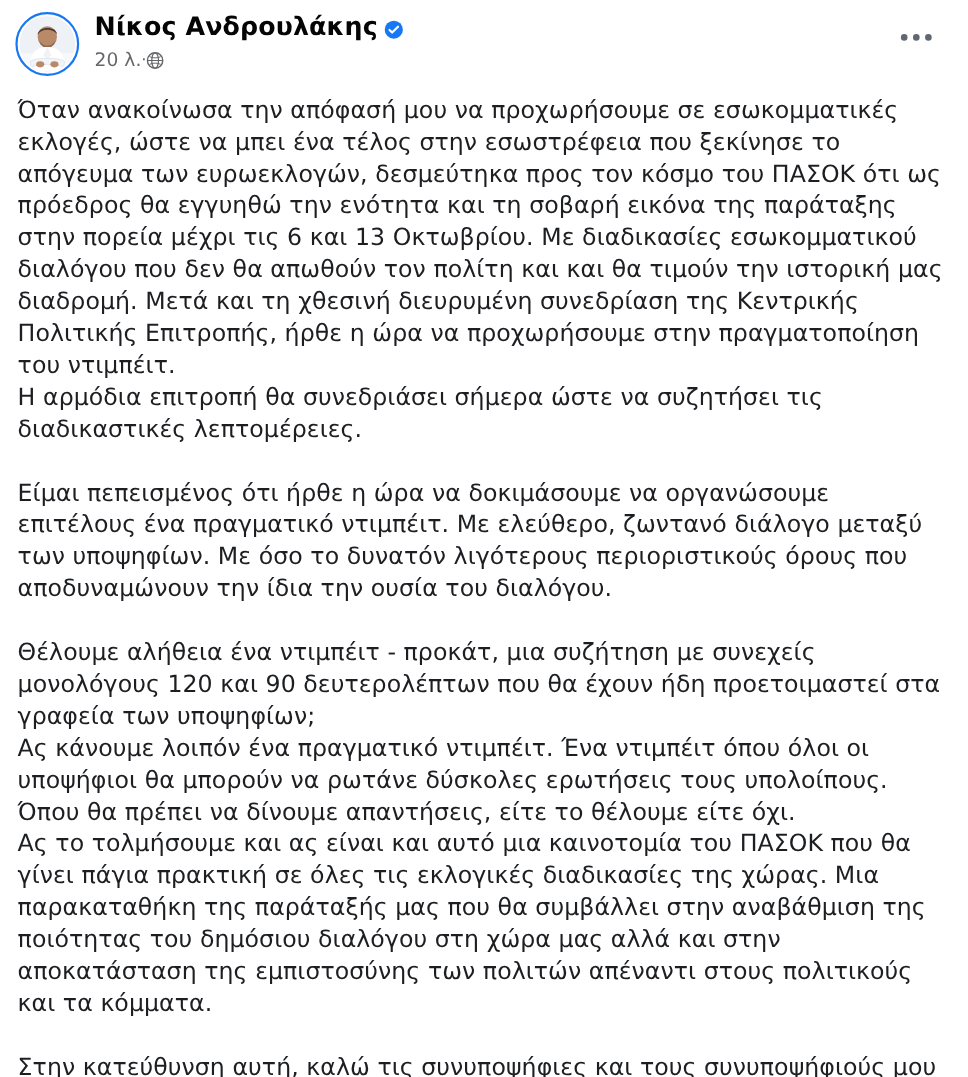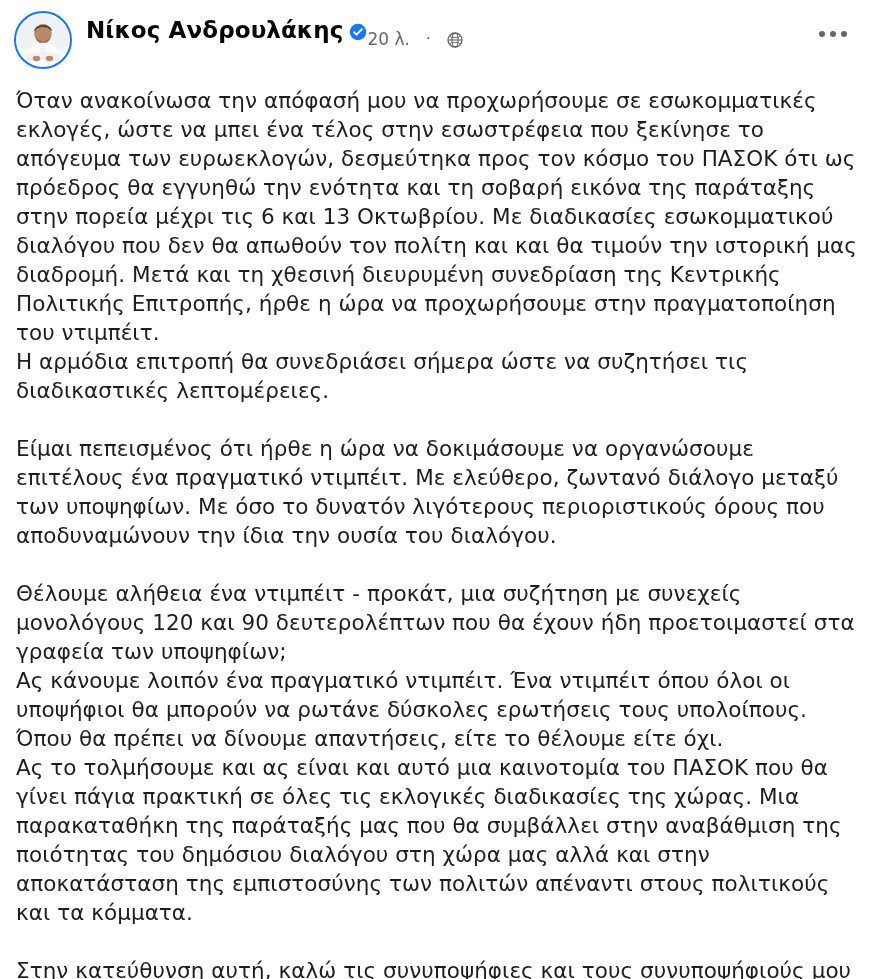--- a/index.html
+++ b/index.html
@@ -52,21 +52,21 @@
     top: 2px; left: 2px; right: 2px; bottom: 2px;
     border-radius: 50%;
     overflow: hidden;
     background: #dfe3ee;
   }
   .avatar svg { display: block; width: 100%; height: 100%; }
 
   .header-text {
     margin-left: 14px;
     display: flex;
-    flex-direction: row;
+    flex-direction: column;
     justify-content: flex-start;
     padding-top: 2px;
   }
 
   .name-row {
     display: flex;
     align-items: center;
     gap: 6px;
     line-height: 1.2;
   }
@@ -82,22 +82,22 @@
     height: 18px;
     flex: 0 0 18px;
     display: inline-block;
     margin-top: 3px;
   }
   .verified-badge svg { display: block; width: 100%; height: 100%; }
 
   .meta-row {
     display: flex;
     align-items: center;
-    gap: 16px;
-    margin-top: 17px;
+    gap: 0;
+    margin-top: 5px;
     font-size: 17px;
     color: #65676b;
   }
   .meta-time { color: #65676b; }
   .meta-dot { color: #65676b; font-size: 15px; line-height: 1; }
   .globe-icon {
     width: 16px;
     height: 16px;
     display: inline-block;
     flex: 0 0 16px;

